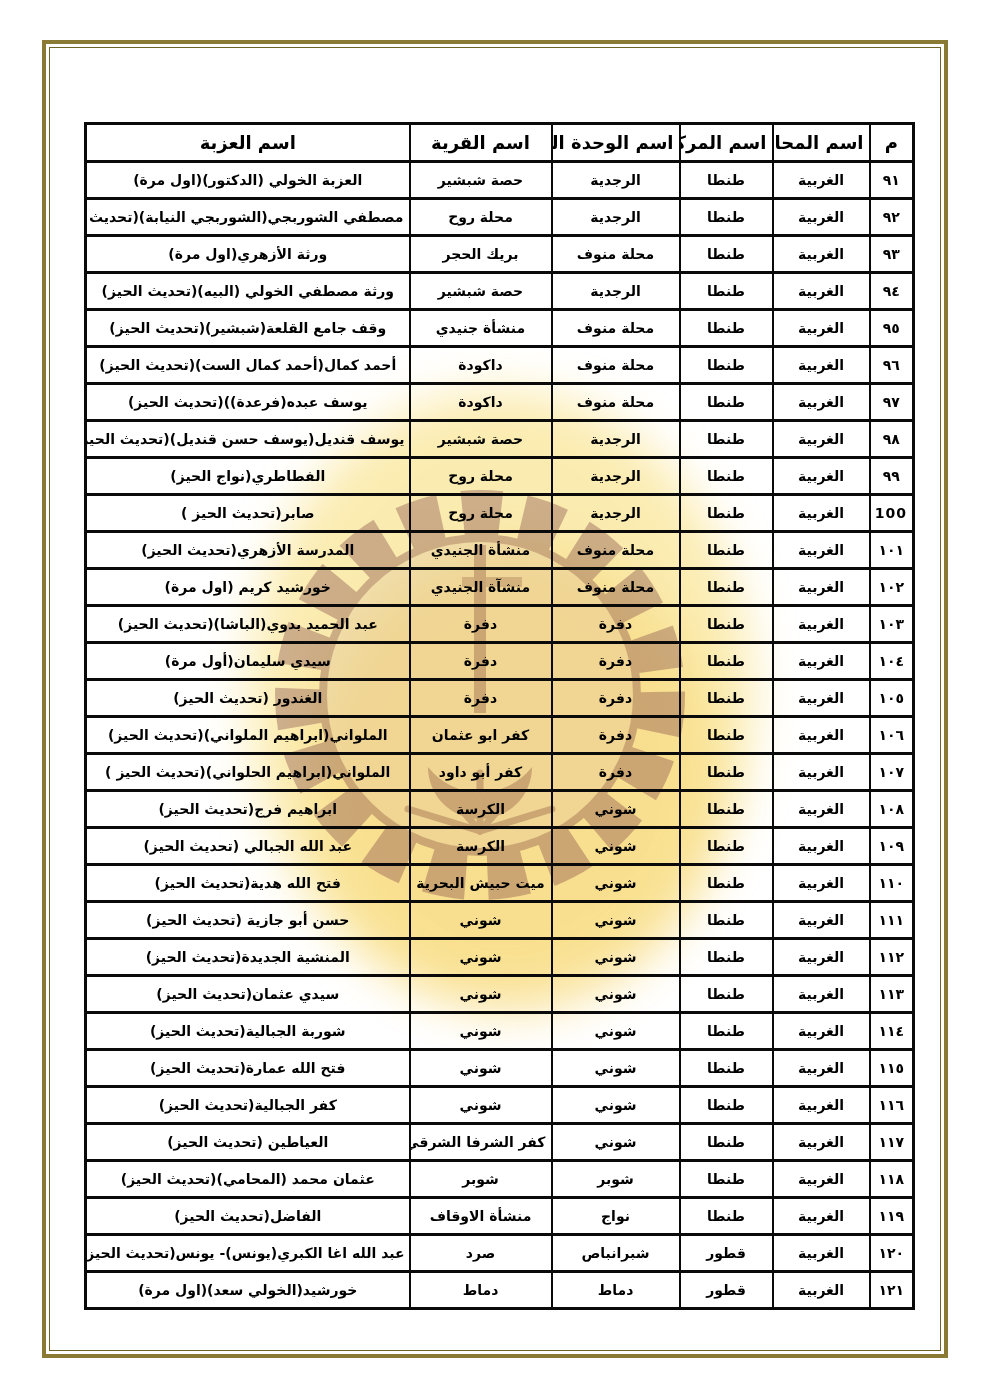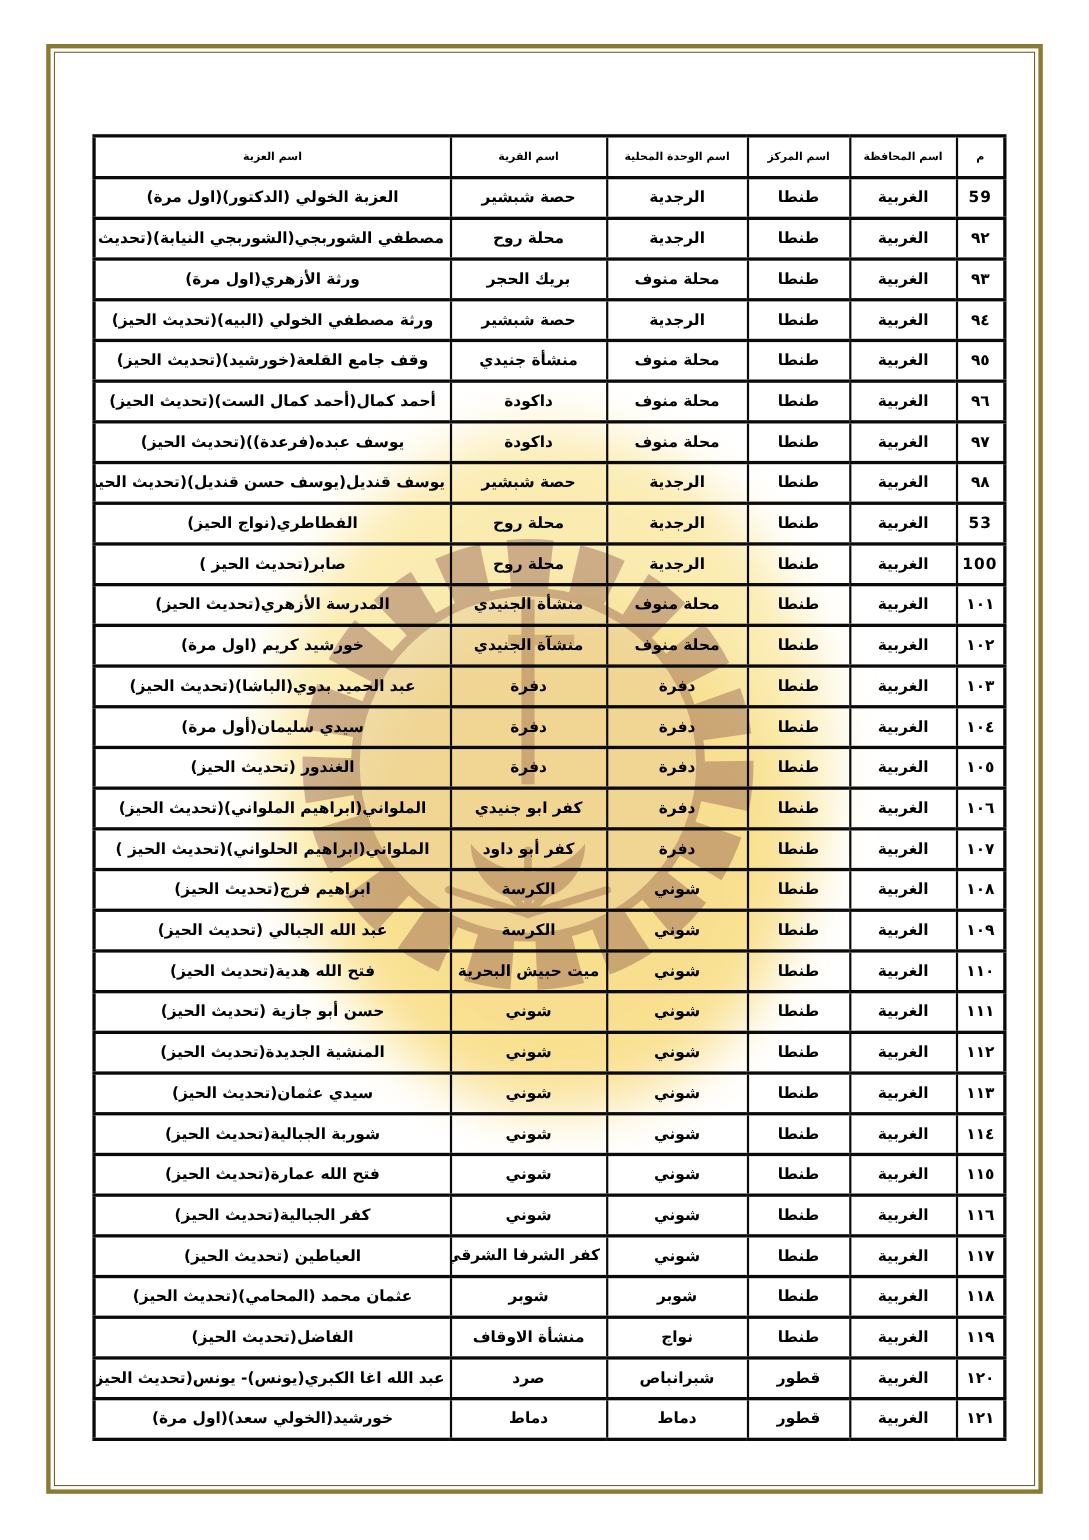--- a/index.html
+++ b/index.html
@@ -49,21 +49,21 @@
     border-color:#0a0a0a;
     border-width:3px 2px;
     text-align:center;
     vertical-align:middle;
     font-weight:bold;
     padding:1px 5px;
     overflow:hidden;
     white-space:nowrap;
   }
   table.records { border:3px solid #0a0a0a; }
-  table.records thead th { height:38px; font-size:10px; }
+  table.records thead th { height:38px; font-size:18px; }
   table.records tbody td { height:37px; font-size:14px; }
   td.cell-ezba { font-size:13px; }
   td.cell-num { font-size:13px; letter-spacing:1px; }
   .light { font-weight:normal; }
 </style>
 </head>
 <body>
 
 <div class="frame"></div>
 
@@ -107,21 +107,21 @@
       <th>م</th>
       <th>اسم المحافظة</th>
       <th>اسم المركز</th>
       <th>اسم الوحدة المحلية</th>
       <th>اسم القرية</th>
       <th>اسم العزبة</th>
     </tr>
   </thead>
   <tbody>
   <tr>
-    <td class="cell-num">59</td>
+    <td class="cell-num">٩١</td>
     <td class="cell-governorate">الغربية</td>
     <td class="cell-center">طنطا</td>
     <td class="cell-unit">الرجدية</td>
     <td class="cell-village">حصة شبشير</td>
     <td class="cell-ezba">العزبة الخولي (الدكتور)(اول مرة)</td>
   </tr>
 
   <tr>
     <td class="cell-num">٩٢</td>
     <td class="cell-governorate">الغربية</td>
@@ -148,21 +148,21 @@
     <td class="cell-village">حصة شبشير</td>
     <td class="cell-ezba">ورثة مصطفي الخولي (البيه)(تحديث الحيز)</td>
   </tr>
 
   <tr>
     <td class="cell-num">٩٥</td>
     <td class="cell-governorate">الغربية</td>
     <td class="cell-center">طنطا</td>
     <td class="cell-unit">محلة منوف</td>
     <td class="cell-village">منشأة جنيدي</td>
-    <td class="cell-ezba">وقف جامع القلعة(خورشيد)(تحديث الحيز)</td>
+    <td class="cell-ezba">وقف جامع القلعة(شبشير)(تحديث الحيز)</td>
   </tr>
 
   <tr>
     <td class="cell-num">٩٦</td>
     <td class="cell-governorate">الغربية</td>
     <td class="cell-center">طنطا</td>
     <td class="cell-unit">محلة منوف</td>
     <td class="cell-village">داكودة</td>
     <td class="cell-ezba">أحمد كمال(أحمد كمال الست)(تحديث الحيز)</td>
   </tr>
@@ -179,21 +179,21 @@
   <tr>
     <td class="cell-num">٩٨</td>
     <td class="cell-governorate">الغربية</td>
     <td class="cell-center">طنطا</td>
     <td class="cell-unit">الرجدية</td>
     <td class="cell-village">حصة شبشير</td>
     <td class="cell-ezba">يوسف قنديل(يوسف حسن قنديل)(تحديث الحيز)</td>
   </tr>
 
   <tr>
-    <td class="cell-num">53</td>
+    <td class="cell-num">٩٩</td>
     <td class="cell-governorate">الغربية</td>
     <td class="cell-center">طنطا</td>
     <td class="cell-unit">الرجدية</td>
     <td class="cell-village">محلة روح</td>
     <td class="cell-ezba">الفطاطري(نواج الحيز)</td>
   </tr>
 
   <tr>
     <td class="cell-num">100</td>
     <td class="cell-governorate">الغربية</td>
@@ -246,21 +246,21 @@
     <td class="cell-unit">دفرة</td>
     <td class="cell-village">دفرة</td>
     <td class="cell-ezba">الغندور (تحديث الحيز)</td>
   </tr>
 
   <tr>
     <td class="cell-num">١٠٦</td>
     <td class="cell-governorate">الغربية</td>
     <td class="cell-center">طنطا</td>
     <td class="cell-unit">دفرة</td>
-    <td class="cell-village">كفر ابو جنيدي</td>
+    <td class="cell-village">كفر ابو عثمان</td>
     <td class="cell-ezba">الملواني(ابراهيم الملواني)(تحديث الحيز)</td>
   </tr>
 
   <tr>
     <td class="cell-num">١٠٧</td>
     <td class="cell-governorate">الغربية</td>
     <td class="cell-center">طنطا</td>
     <td class="cell-unit">دفرة</td>
     <td class="cell-village">كفر أبو داود</td>
     <td class="cell-ezba">الملواني(ابراهيم الحلواني)(تحديث الحيز )</td>

